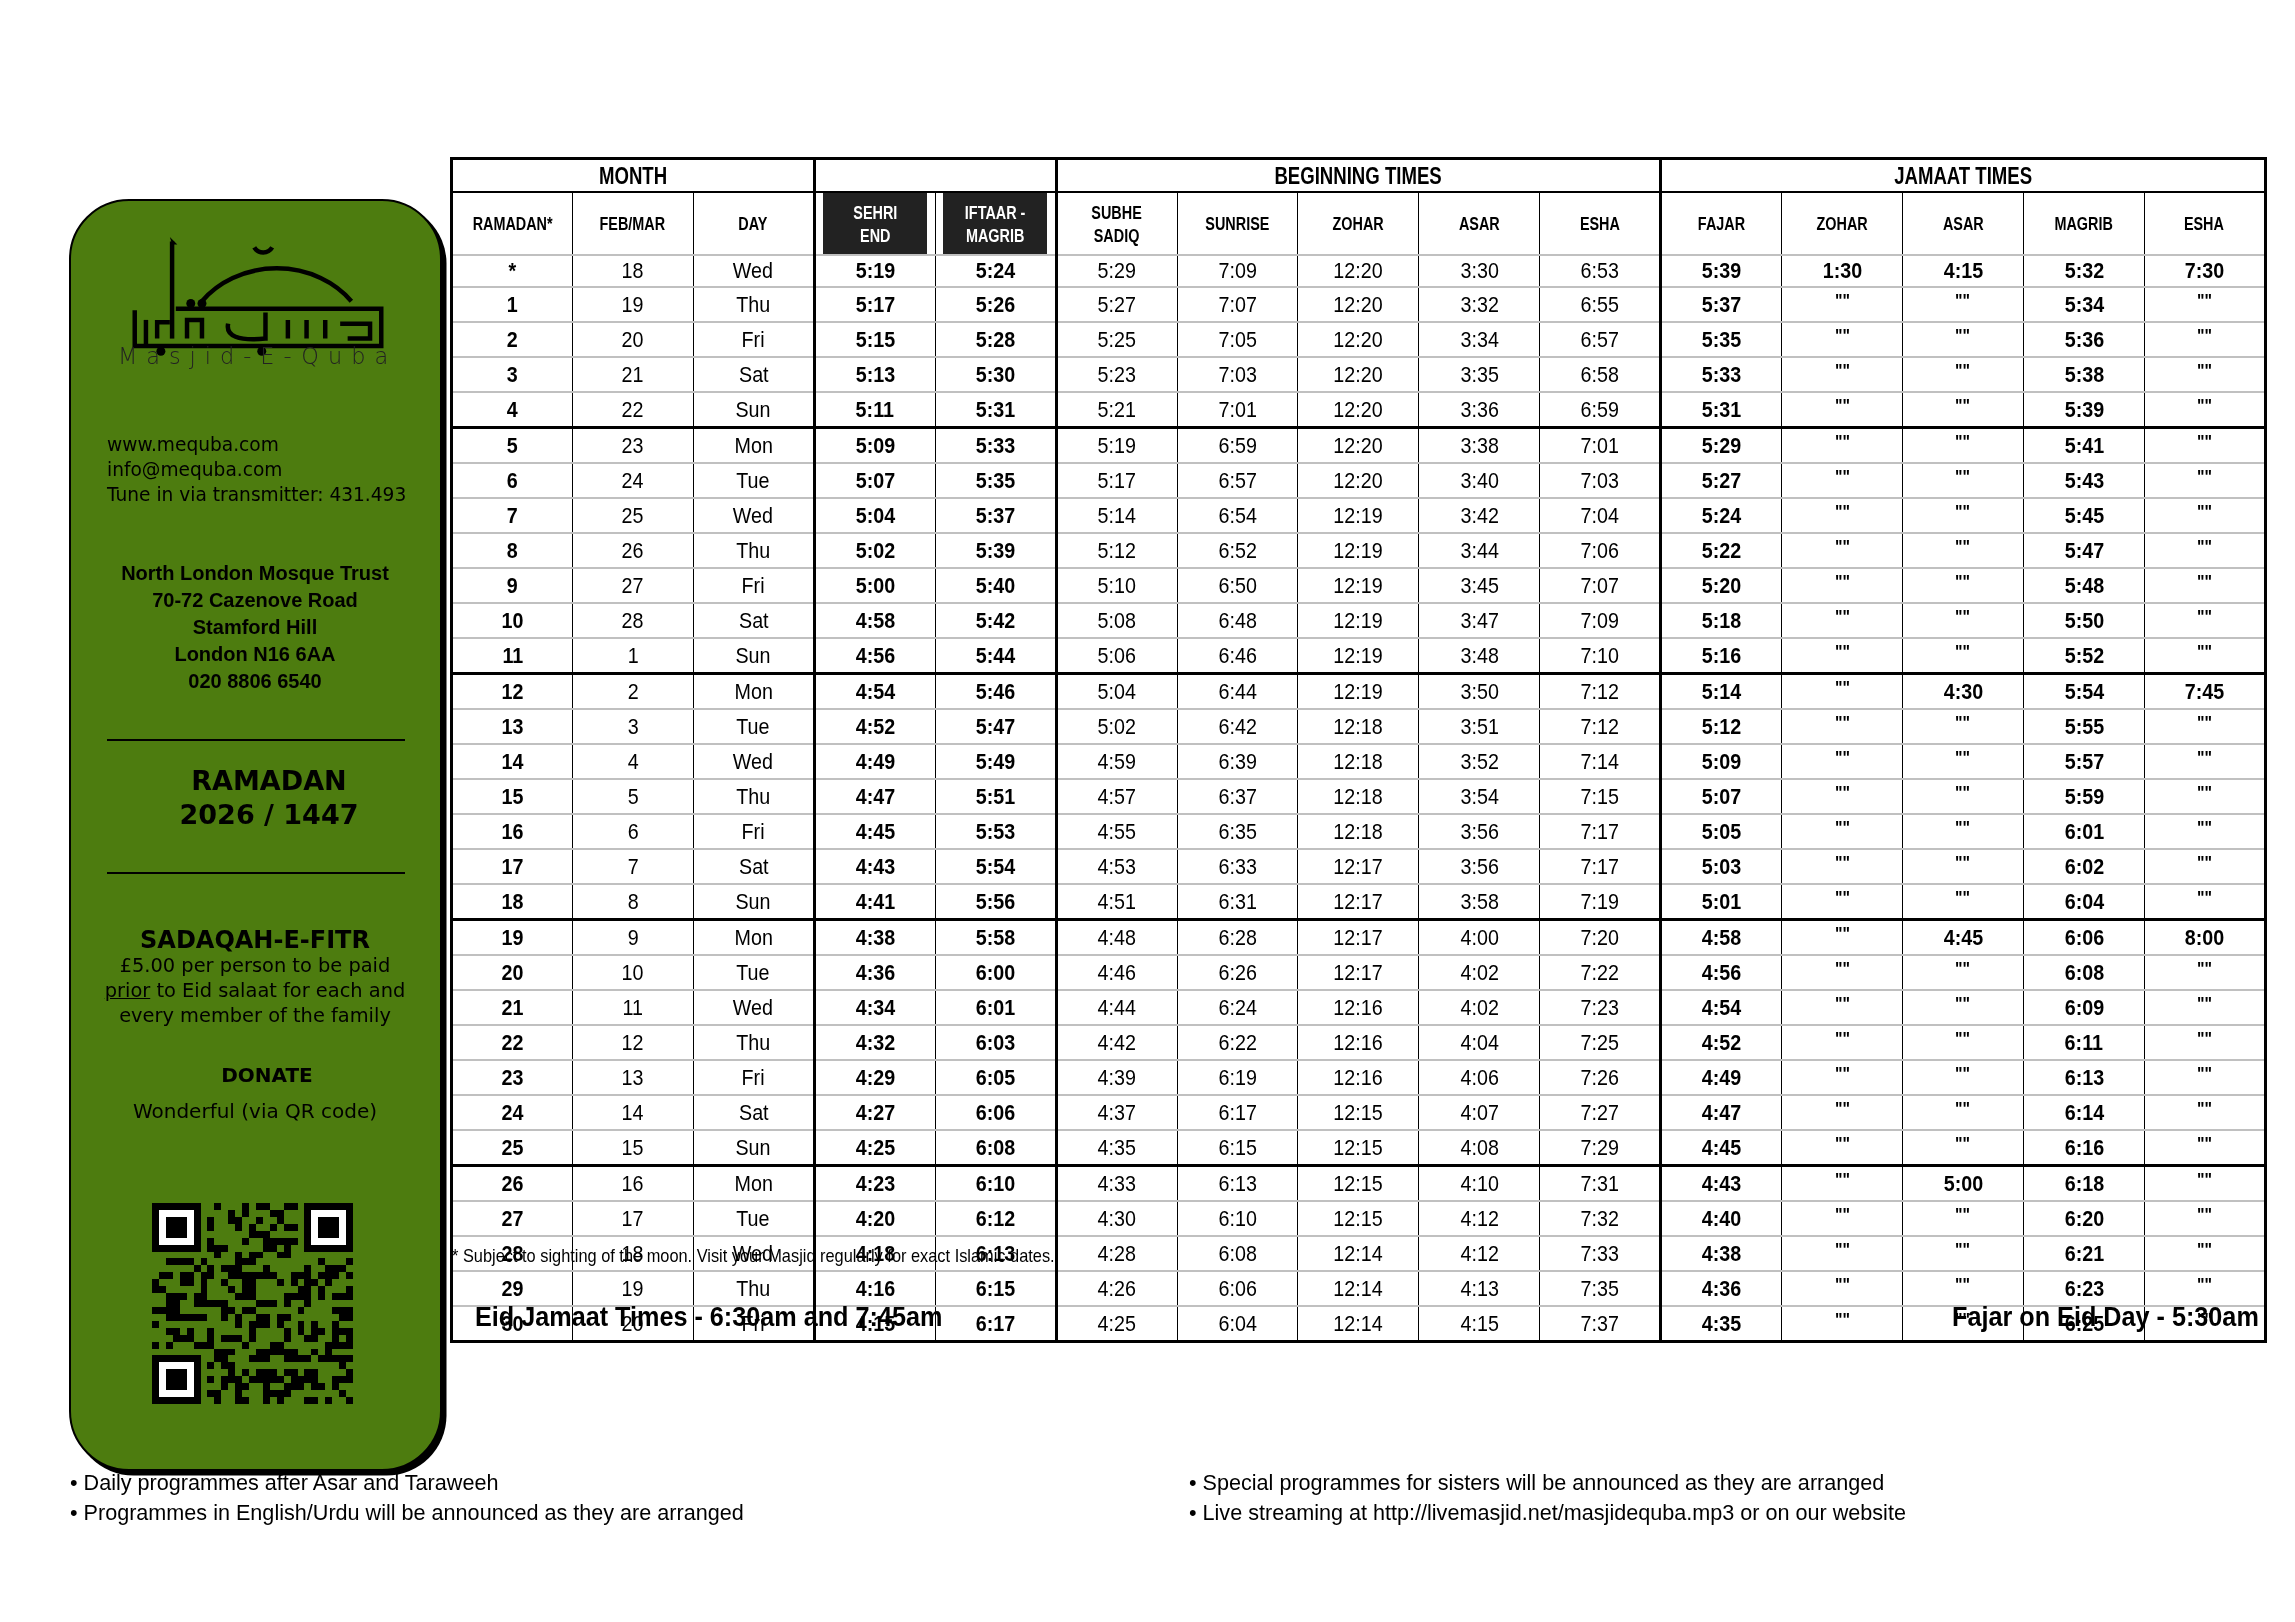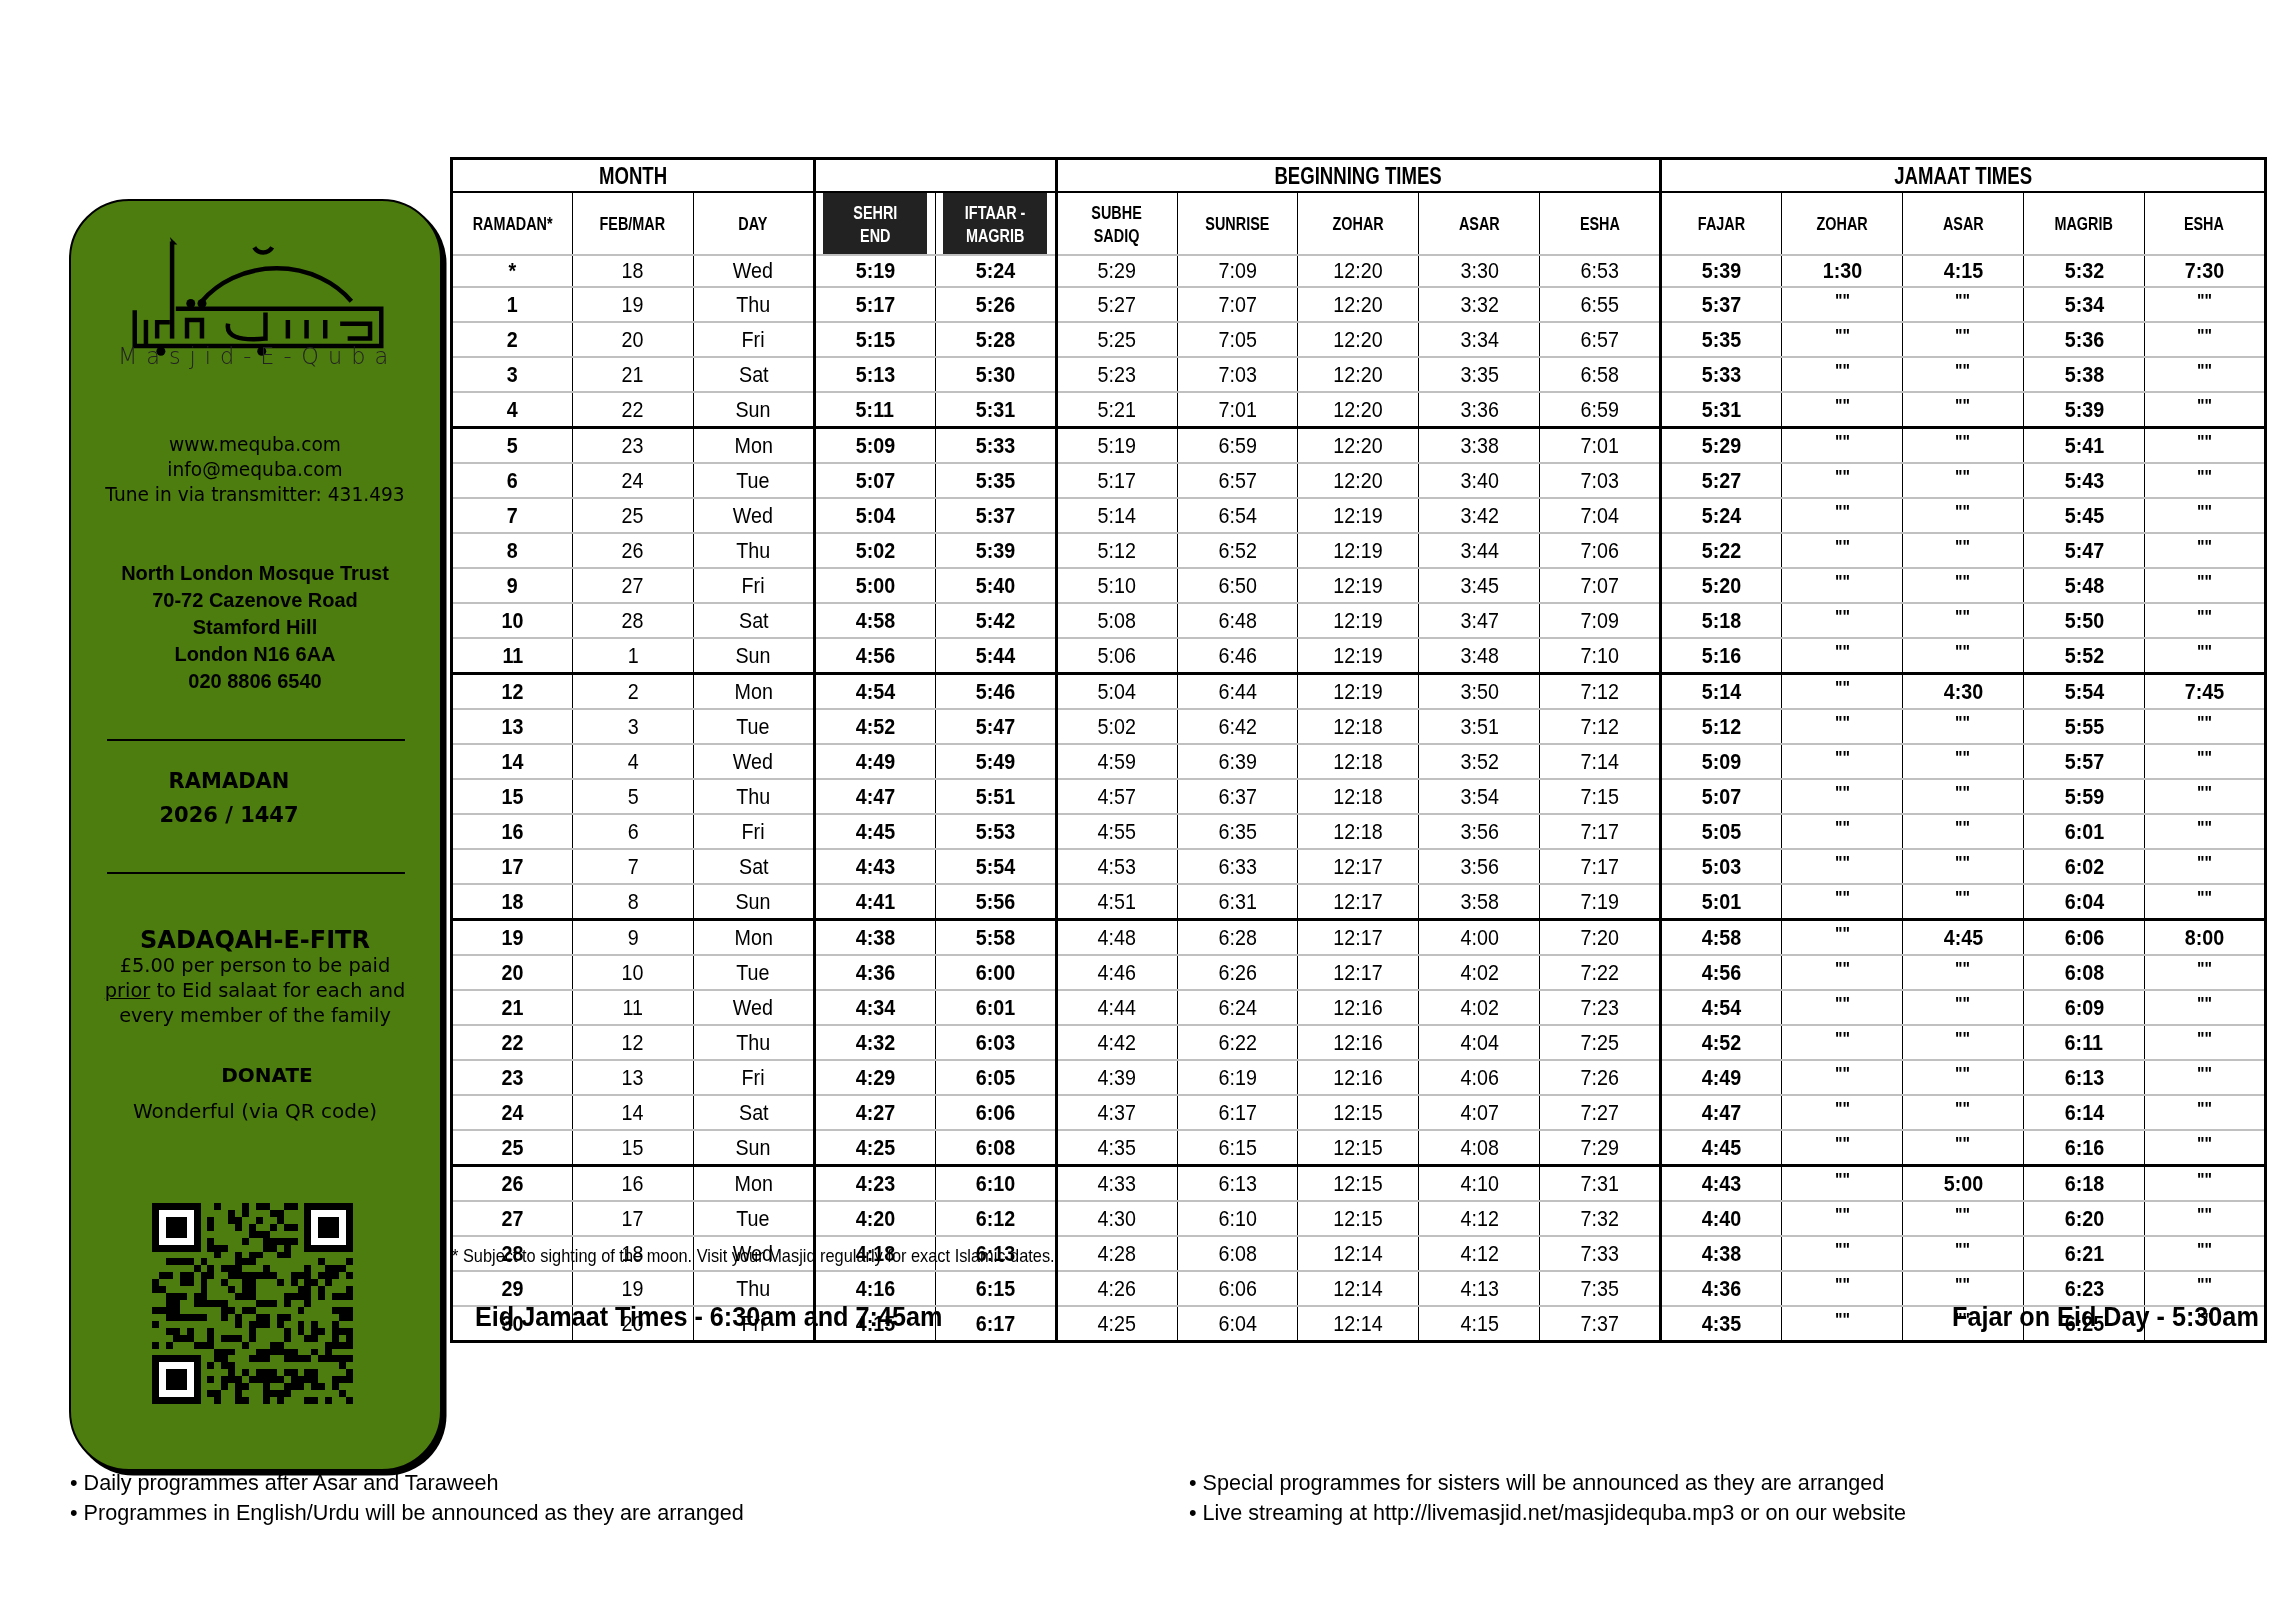--- a/index.html
+++ b/index.html
@@ -2,24 +2,24 @@
 <html style="font-size:12px"><head>
 <meta charset="utf-8">
 <style>
   html, body { margin:0; padding:0; background:#fff; }
   body { width:2295px; height:1622px; position:relative; overflow:hidden; font-family:"Liberation Sans", sans-serif; color:#000; }
 
   
   .panel { position:absolute; left:69px; top:151px; width:373px; height:1272px; border:2.2px solid #000; border-radius:60px; box-shadow:4.5px 4.5px 0 #000; background:#4d7c0f; box-sizing:border-box;margin-top:48px; }
   .logo { position:absolute; left:60px; top:22.4px; width:254px; height:149px; }
   .logo-text { position:absolute; left:0; top:142px; width:373px; text-align:center; font-family:"DejaVu Sans", sans-serif; font-size:22.4px; letter-spacing:9px; font-weight:300; color:#222; }
-  .contact { position:absolute; left:0; top:231px; width:368px; text-align:center; font-family:"DejaVu Sans", sans-serif; font-size:18.6px; line-height:25px; }
+  .contact { position:absolute; left:0; top:231px; width:368px; font-family:"DejaVu Sans", sans-serif; font-size:18.6px; line-height:25px;padding-left:36px; }
   .address { position:absolute; left:0; top:359px; width:368px; text-align:center; font-family:Liberation Sans, sans-serif; font-size:20px; font-weight:bold; line-height:27px; }
   .rule { position:absolute; left:36px; width:298px; height:0; border-top:2.2px solid #000; }
-  .ramadan-title { position:absolute; left:0; top:563px; width:316px; text-align:center; font-family:"DejaVu Sans", sans-serif; font-size:21px; font-weight:bold; line-height:34px; }
+  .ramadan-title { position:absolute; left:0; top:563px; width:316px; text-align:center; font-family:"DejaVu Sans", sans-serif; font-size:27px; font-weight:bold; line-height:34px;padding-left:40px; }
   .sadaqah { position:absolute; left:0; top:727px; width:368px; text-align:center; font-family:"DejaVu Sans", sans-serif; font-size:19.4px; line-height:25px; }
   .sadaqah .h { font-weight:bold; font-size:24px; }
   .sadaqah u { text-decoration:underline; }
   .donate { position:absolute; left:0; top:856px; width:368px; text-align:center; font-family:"DejaVu Sans", sans-serif; font-size:20px; line-height:36px; }
   .donate .h { font-weight:bold;padding-left:24px; }
   .qr { position:absolute; left:75px; top:1002px; width:213px; height:201px; }
 
   
   table.tt { position:absolute; left:450px; top:149px; width:1817px; border-collapse:collapse; table-layout:fixed; border:3.7px solid #000;margin-top:8px; }
   table.tt td, table.tt th { text-align:center; vertical-align:middle; padding:0; overflow:hidden; white-space:nowrap; }

